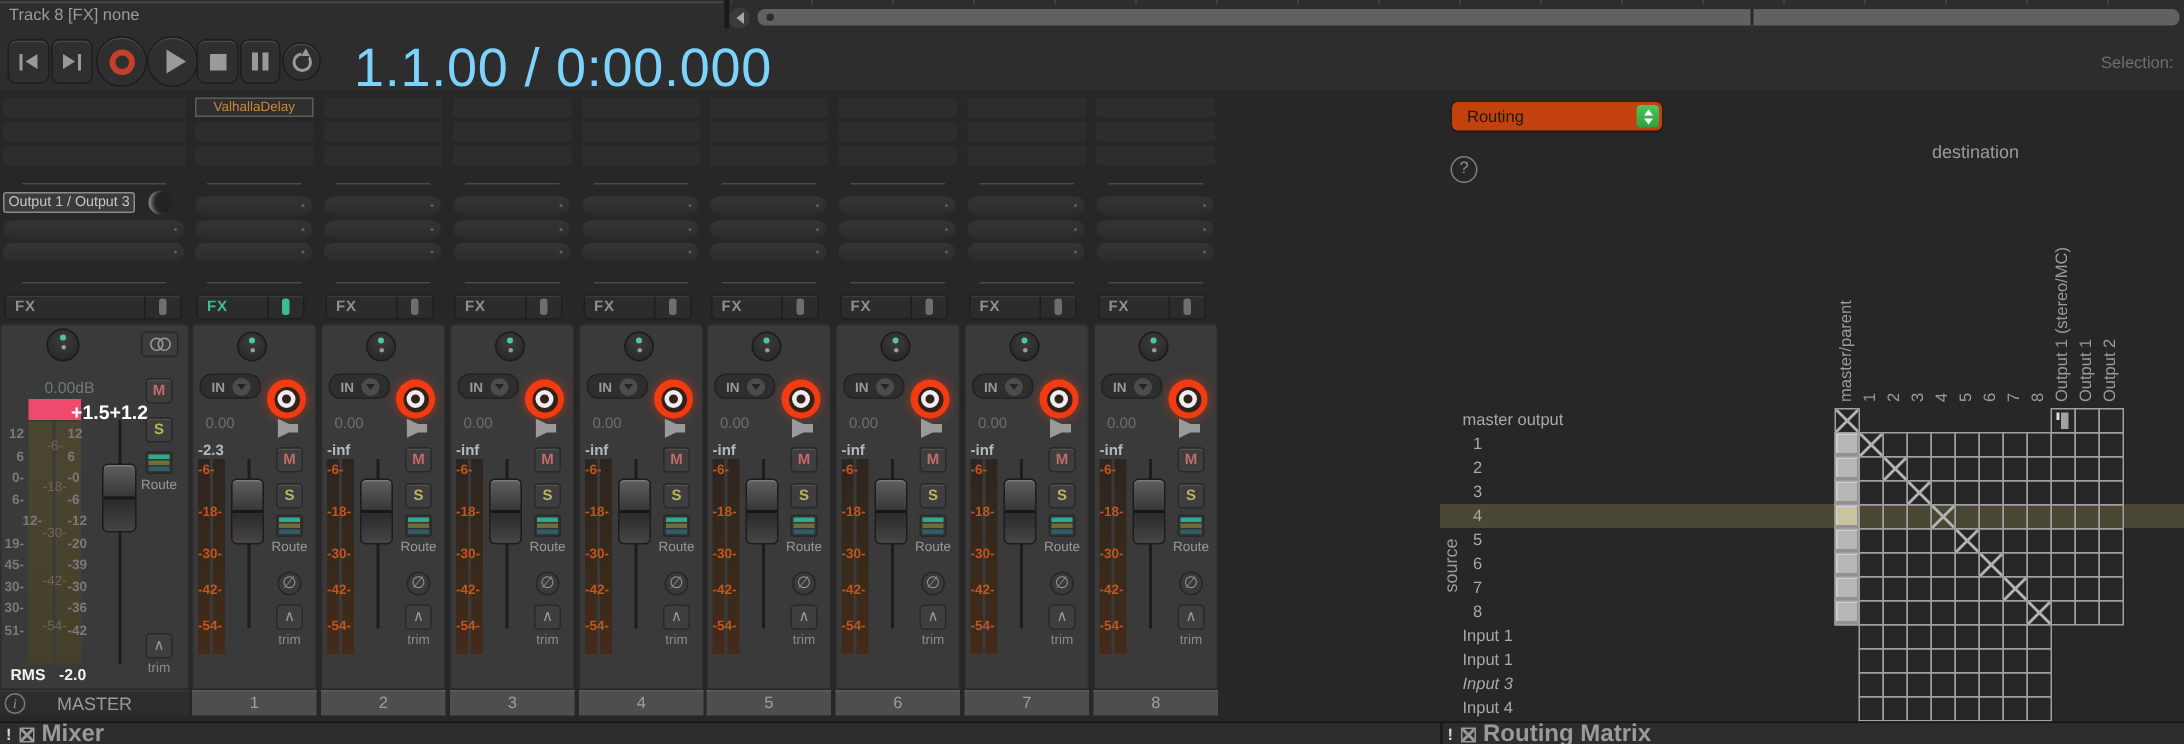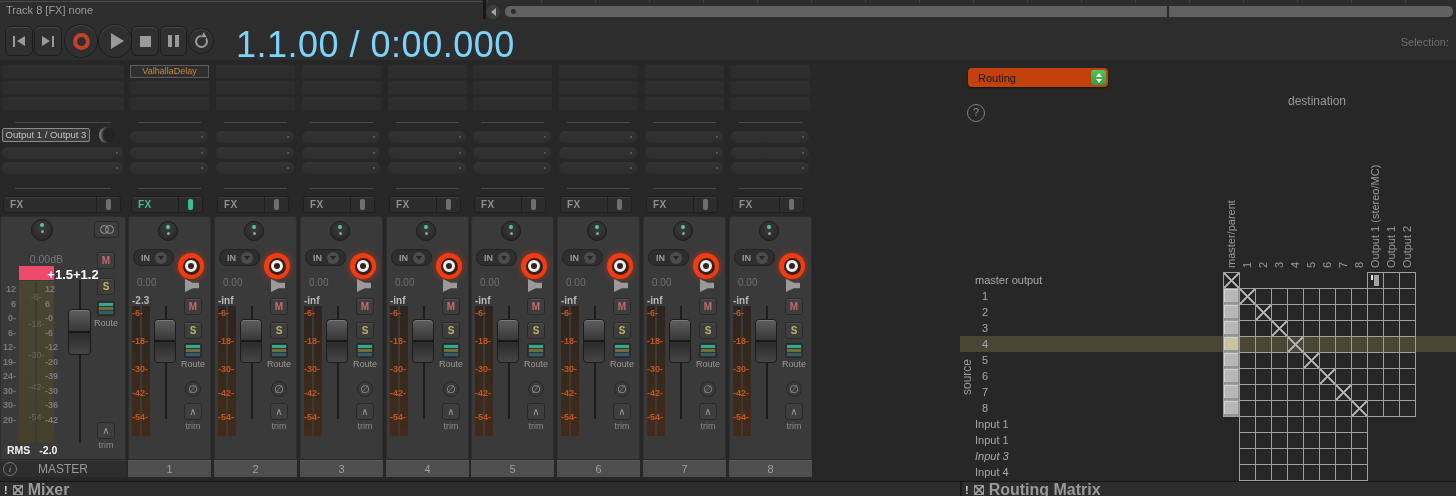--- a/index.html
+++ b/index.html
@@ -304,26 +304,26 @@
       <div class="trimbtn mtrim">∧</div>
       <div class="trimtext mtrimtext">trim</div>
       <div class="rmsrow">
         <span>RMS</span>
         <span>-2.0</span>
       </div>
     <div class="mtickL" style="top: 67px;">12</div>
         <div class="mtickL" style="top: 82px;">6</div>
         <div class="mtickL" style="top: 96px;">0-</div>
         <div class="mtickL" style="top: 111px;">6-</div>
-        <div class="mtickL" style="top: 125px;">12-</div>
+        <div class="mtickL" style="top: 125px; margin-left: 12px;">12-</div>
         <div class="mtickL" style="top: 140px;">19-</div>
-        <div class="mtickL" style="top: 154px;">24-</div>
+        <div class="mtickL" style="top: 154px;">45-</div>
         <div class="mtickL" style="top: 169px;">30-</div>
         <div class="mtickL" style="top: 183px;">30-</div>
-        <div class="mtickL" style="top: 198px;">20-</div>
+        <div class="mtickL" style="top: 198px;">51-</div>
         <div class="mtickR" style="top: 67px;">12</div>
         <div class="mtickR" style="top: 82px;">6</div>
         <div class="mtickR" style="top: 96px;">-0</div>
         <div class="mtickR" style="top: 111px;">-6</div>
         <div class="mtickR" style="top: 125px;">-12</div>
         <div class="mtickR" style="top: 140px;">-20</div>
         <div class="mtickR" style="top: 154px;">-39</div>
         <div class="mtickR" style="top: 169px;">-30</div>
         <div class="mtickR" style="top: 183px;">-36</div>
         <div class="mtickR" style="top: 198px;">-42</div>

